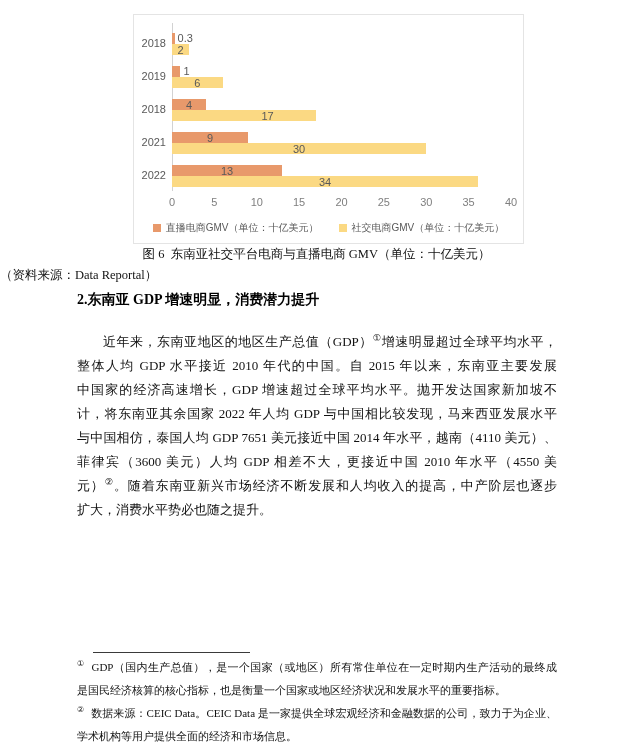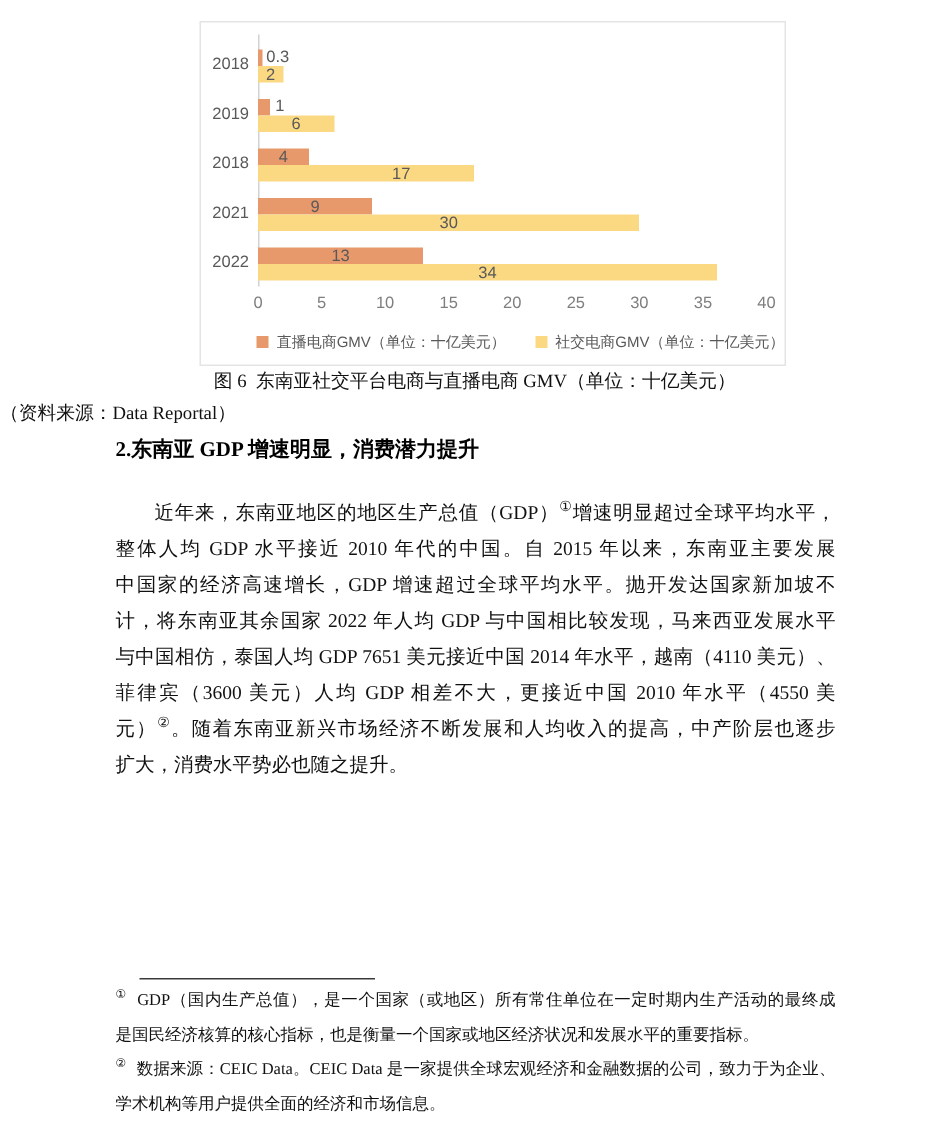--- a/index.html
+++ b/index.html
@@ -14,21 +14,21 @@
   .axis-line{position:absolute;left:38px;top:8px;width:1px;height:168px;background:#d2d2d2;}
   .bar-group{position:absolute;left:0;width:100%;height:22px;}
   .bar{position:absolute;left:0;height:11px;display:flex;align-items:center;justify-content:center;}
   .bar-label{font:11px "Liberation Sans","DejaVu Sans",sans-serif;color:#595959;white-space:nowrap;}
   .bar-label.outside{position:absolute;height:11px;line-height:11px;}
   .year-label{position:absolute;left:-42px;top:4px;width:36px;text-align:right;
     font:11px "Liberation Sans","DejaVu Sans",sans-serif;color:#595959;}
   .xaxis{position:absolute;left:38px;top:181px;width:339px;height:14px;}
   .xtick{position:absolute;top:0;width:30px;text-align:center;
     font:11px "Liberation Sans","DejaVu Sans",sans-serif;color:#7f7f7f;}
-  .legend{position:absolute;left:0;right:0;top:206px;display:flex;justify-content:flex-end;
+  .legend{position:absolute;left:0;right:0;top:206px;display:flex;justify-content:center;
     align-items:center;gap:20px;}
   .legend-item{display:flex;align-items:center;gap:5px;
     font:10px "Liberation Sans","DejaVu Sans",sans-serif;color:#595959;white-space:nowrap;}
   .swatch{width:8px;height:8px;flex:0 0 auto;}
   
   .fig-caption{position:absolute;left:0;top:246px;width:633px;text-align:center;
     font-size:12.5px;white-space:pre-wrap;color:#111;}
   .fig-source{position:absolute;left:0;top:267px;width:633px;text-align:left;
     font-size:12.5px;color:#111;}
   

